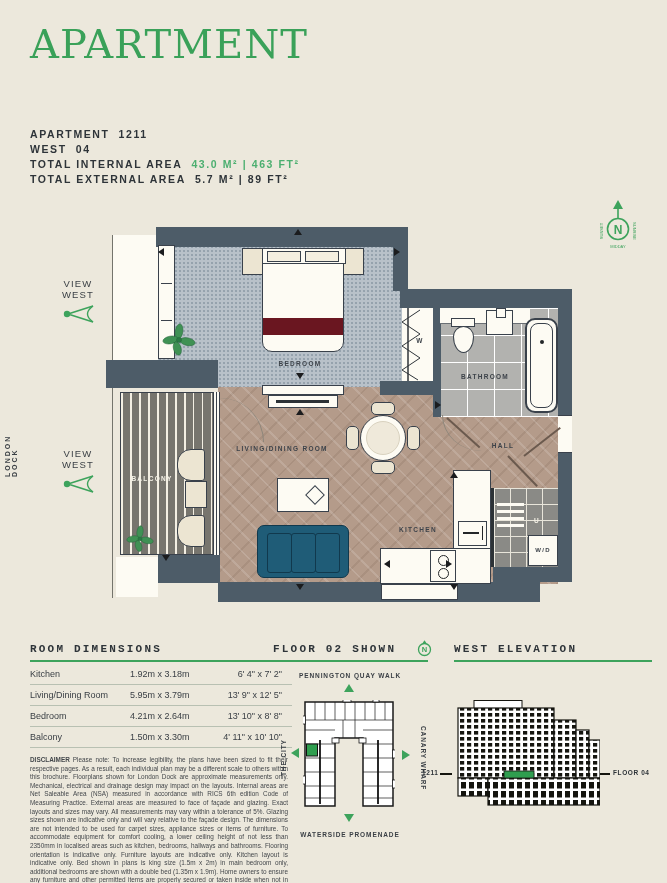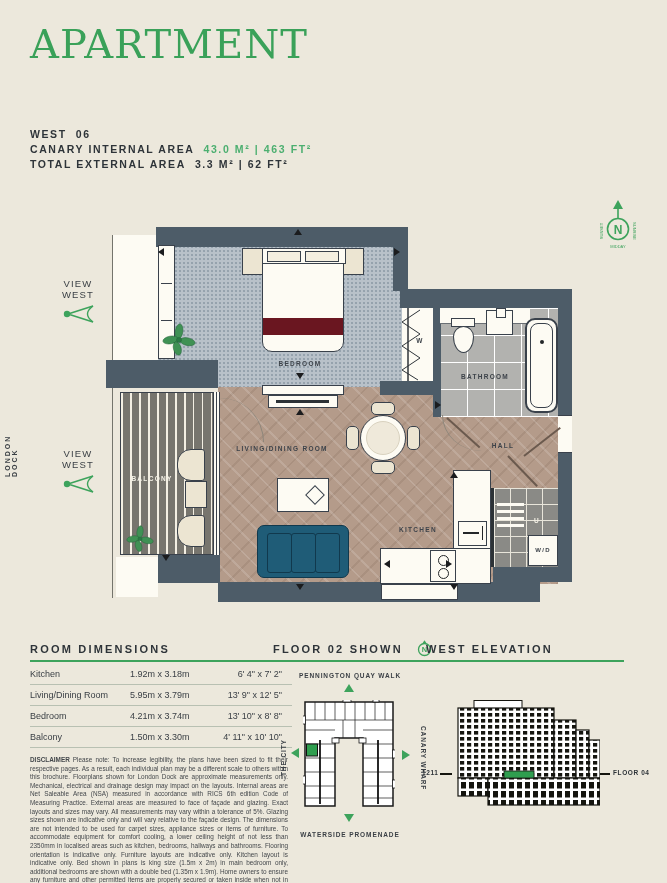--- a/index.html
+++ b/index.html
@@ -2,21 +2,21 @@
 <html><head>
 <meta charset="utf-8">
 <style>
   html,body{margin:0;padding:0;background:#ece8dc;font-family:"Liberation Sans",sans-serif;}
   .page{position:relative;width:667px;height:883px;background:#ece8dc;overflow:hidden;}
   .abs{position:absolute;}
   
   .brand-title{font-family:"DejaVu Serif","Liberation Serif",serif;font-size:40px;line-height:44px;letter-spacing:1px;color:#3aa159;}
   .info-line{font-size:10.5px;font-weight:bold;letter-spacing:1.6px;color:#2e3439;line-height:15px;white-space:nowrap;}
   .info-line .val-green{color:#4caf70;}
-  .sec-hdr{font-size:11px;font-weight:bold;letter-spacing:2.2px;color:#2e3439;white-space:nowrap;}
+  .sec-hdr{font-size:11px;font-weight:bold;letter-spacing:2.2px;color:#2e3439;white-space:nowrap;font-family:Liberation Mono, monospace;}
   .rule{height:2px;background:#3da35c;}
   
   .wall{position:absolute;background:#4d5c68;}
   .white{position:absolute;background:#fdfbf3;}
   .plab{position:absolute;font-size:6.5px;font-weight:bold;letter-spacing:1.3px;color:#3d434a;text-align:center;white-space:nowrap;}
   .plab.light{color:#f4f1e6;}
   .furn{position:absolute;background:#fdfbf3;border:1px solid #39414b;box-sizing:border-box;}
   .furn.cream{background:#ece5d2;}
   .floor-carpet{position:absolute;background-color:#b8c1c9;background-image:radial-gradient(rgba(85,105,122,.35) .8px,transparent .8px);background-size:4px 4px;}
   .floor-wood{position:absolute;background-color:#b49b8a;background-image:repeating-linear-gradient(45deg,rgba(255,255,255,.14) 0 2px,transparent 2px 13px),repeating-linear-gradient(-45deg,rgba(90,66,50,.12) 0 2px,transparent 2px 13px);}
@@ -49,27 +49,30 @@
 <body>
 
 <div class="page">
 
   <div class="abs brand-title" style="left:30px;top:22px;">
     <div>APARTMENT</div>
   </div>
 
   <div class="abs" style="left:30px;top:127px;">
     <div class="info-line">
-      <span>WEST</span>&nbsp;&nbsp;<span>06</span>
+      <span>APARTMENT</span>&nbsp;&nbsp;<span>1211</span>
     </div>
     <div class="info-line">
-      <span>CANARY INTERNAL AREA</span>&nbsp;&nbsp;<span class="val-green">43.0 M² | 463 FT²</span>
+      <span>WEST</span>&nbsp;&nbsp;<span>04</span>
     </div>
     <div class="info-line">
-      <span>TOTAL EXTERNAL AREA</span>&nbsp;&nbsp;<span>3.3 M² | 62 FT²</span>
+      <span>TOTAL INTERNAL AREA</span>&nbsp;&nbsp;<span class="val-green">43.0 M² | 463 FT²</span>
+    </div>
+    <div class="info-line">
+      <span>TOTAL EXTERNAL AREA</span>&nbsp;&nbsp;<span>5.7 M² | 89 FT²</span>
     </div>
   </div>
 
   <svg class="abs" style="left:592px;top:198px;" width="52" height="58" viewBox="0 0 52 58">
     <polygon points="21,11 31,11 26,2" fill="#3da35c"></polygon>
     <line x1="26" y1="11" x2="26" y2="20" stroke="#3da35c" stroke-width="1.6"></line>
     <circle cx="26" cy="31" r="10.5" fill="none" stroke="#3da35c" stroke-width="1.6"></circle>
     <text x="26" y="35.5" text-anchor="middle" font-size="12" font-weight="bold" fill="#3da35c" font-family="Liberation Sans, sans-serif">N</text>
     <text x="11" y="33" font-size="4" fill="#3da35c" font-family="Liberation Sans, sans-serif" transform="rotate(-90 11,33)" text-anchor="middle">SUNSET</text>
     <text x="41" y="33" font-size="4" fill="#3da35c" font-family="Liberation Sans, sans-serif" transform="rotate(90 41,33)" text-anchor="middle">SUNRISE</text>
@@ -253,21 +256,21 @@
         <span>1.92m x 3.18m</span>
         <span class="imp">6' 4" x 7' 2"</span>
       </div>
       <div class="dim-row">
         <span>Living/Dining Room</span>
         <span>5.95m x 3.79m</span>
         <span class="imp">13' 9" x 12' 5"</span>
       </div>
       <div class="dim-row">
         <span>Bedroom</span>
-        <span>4.21m x 3.74m</span>
+        <span>4.21m x 2.64m</span>
         <span class="imp">13' 10" x 8' 8"</span>
       </div>
       <div class="dim-row">
         <span>Balcony</span>
         <span>1.50m x 3.30m</span>
         <span class="imp">4' 11" x 10' 10"</span>
       </div>
     </div>
     <p class="disclaimer" style="margin:8px 0 0 0;width:258px;"><b>DISCLAIMER</b><span> Please note: To increase legibility, the plans have been sized to fit their respective pages. As a result, each individual plan may be a different scale to others within this brochure. Floorplans shown for London Dock are approximate measurements only. Mechanical, electrical and drainage design may impact on the layouts. Internal areas are Net Saleable Area (NSA) measured in accordance with RICS 6th edition Code of Measuring Practice. External areas are measured to face of façade and glazing. Exact layouts and sizes may vary. All measurements may vary within a tolerance of 5%. Glazing sizes shown are indicative only and will vary relative to the façade design. The dimensions are not intended to be used for carpet sizes, appliance sizes or items of furniture. To accommodate equipment for comfort cooling, a lower ceiling height of not less than 2350mm in localised areas such as kitchen, bedrooms, hallways and bathrooms. Flooring orientation is indicative only. Furniture layouts are indicative only. Kitchen layout is indicative only. Bed shown in plans is king size (1.5m x 2m) in main bedroom only, additional bedrooms are shown with a double bed (1.35m x 1.9m). Home owners to ensure any furniture and other permitted items are properly secured or taken inside when not in use to prevent them from being blown from balconies or terraces causing serious damage and injury below. Colours are indicative only and may vary depending on customer palette selection. Views are indicative only. Please ask Sales Consultant for further information.</span></p>
   </div>
@@ -324,21 +327,21 @@
     </g>
     <rect x="3.5" y="44" width="11" height="12" fill="#2f9e4f" stroke="#111" stroke-width="1"></rect>
   </svg>
   <div class="street abs vert" style="left:280px;top:733px;height:50px;">THE CITY</div>
   <i class="gtri left abs" style="left:291px;top:748px;"></i>
   <div class="street abs" style="left:420px;top:725px;height:66px;writing-mode:vertical-rl;">CANARY WHARF</div>
   <i class="gtri right abs" style="left:402px;top:750px;"></i>
   <i class="gtri down abs" style="left:344px;top:814px;"></i>
   <div class="street abs" style="left:280px;top:831px;width:140px;">WATERSIDE PROMENADE</div>
 
-  <div class="abs" style="left:426px;top:643px;width:200px;">
+  <div class="abs" style="left:454px;top:643px;width:200px;">
     <div class="sec-hdr">WEST ELEVATION</div>
     <div class="rule" style="margin-top:5px;width:198px;"></div>
   </div>
   <svg class="abs" style="left:452px;top:700px;" width="148" height="108" viewBox="0 0 148 108">
     <defs>
       <pattern id="w1" width="7" height="6" patternUnits="userSpaceOnUse">
         <rect width="7" height="6" fill="#ffffff"></rect>
         <rect x="1" y="1" width="4.2" height="3.6" fill="#15150f"></rect>
       </pattern>
       <pattern id="w2" width="8" height="9" patternUnits="userSpaceOnUse">

